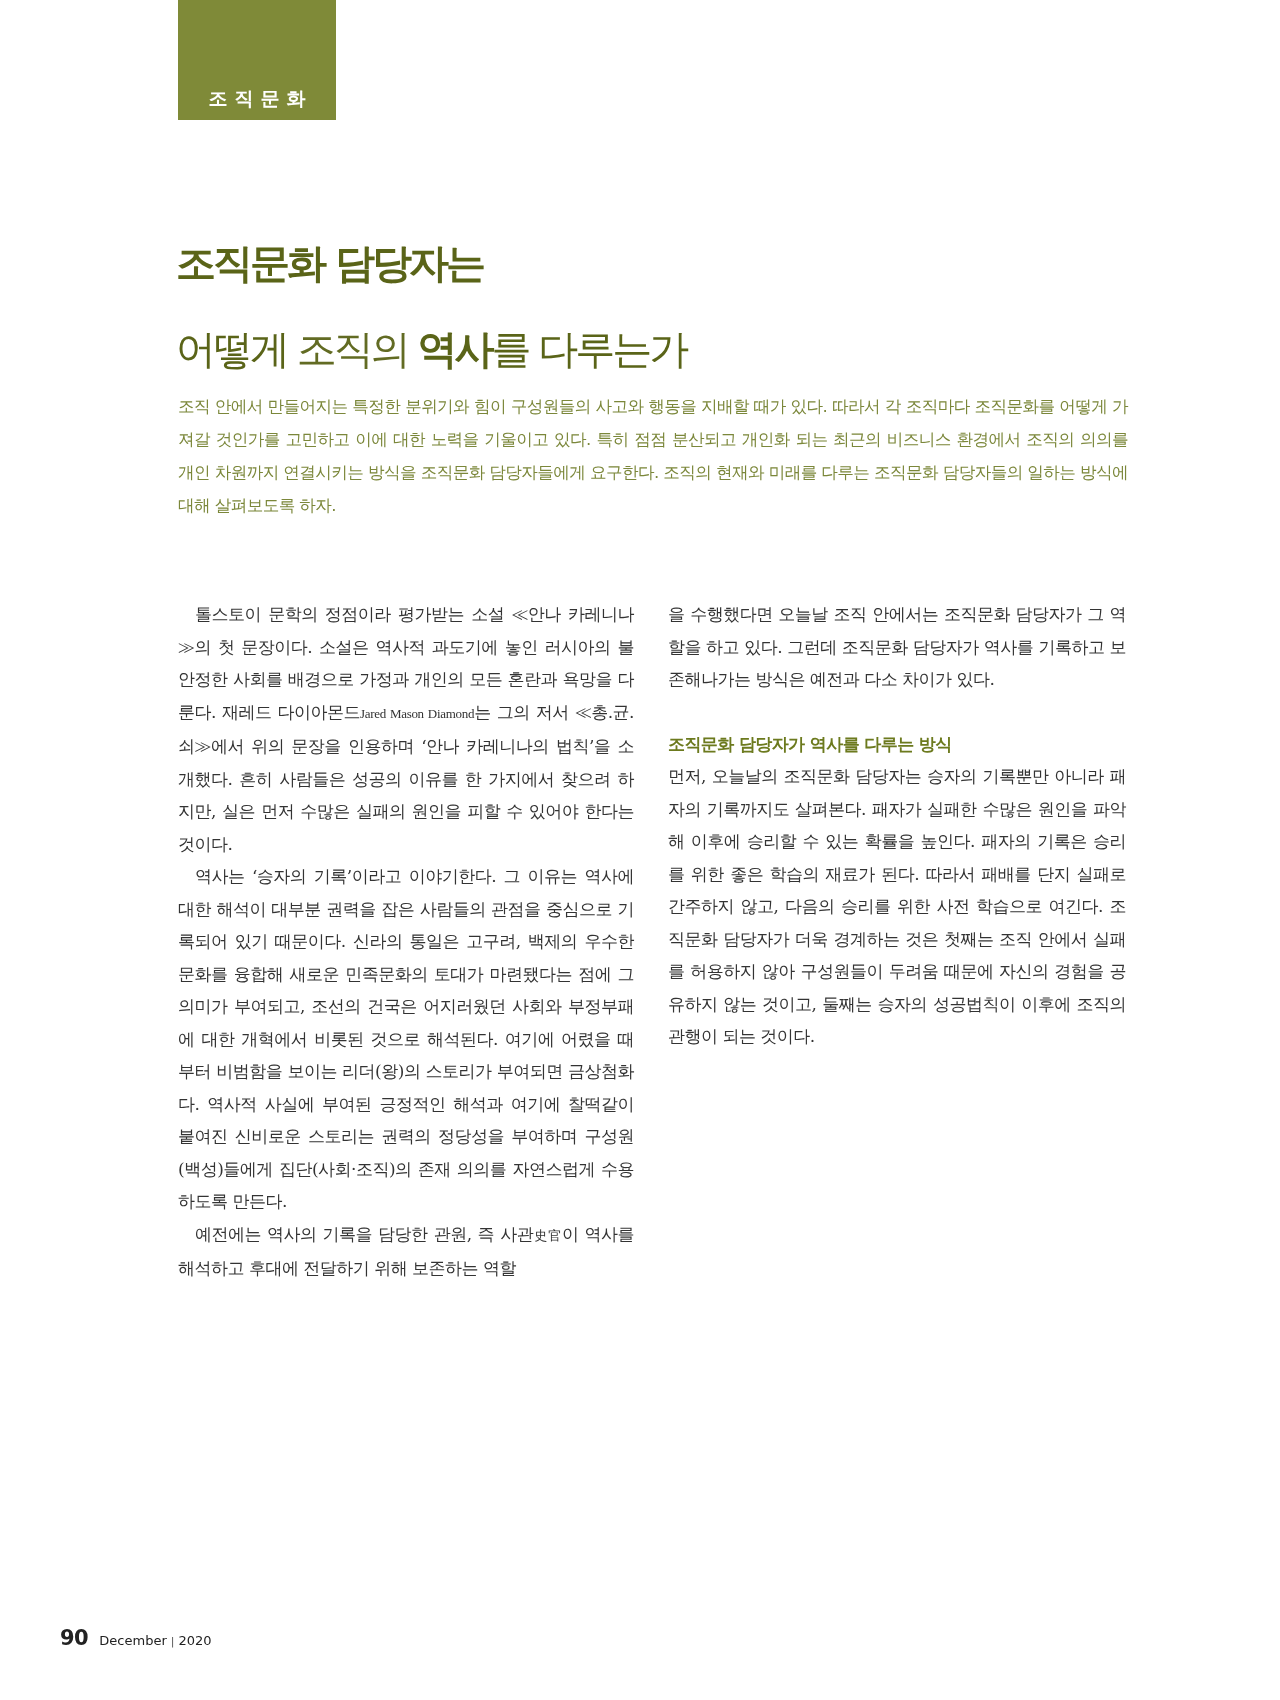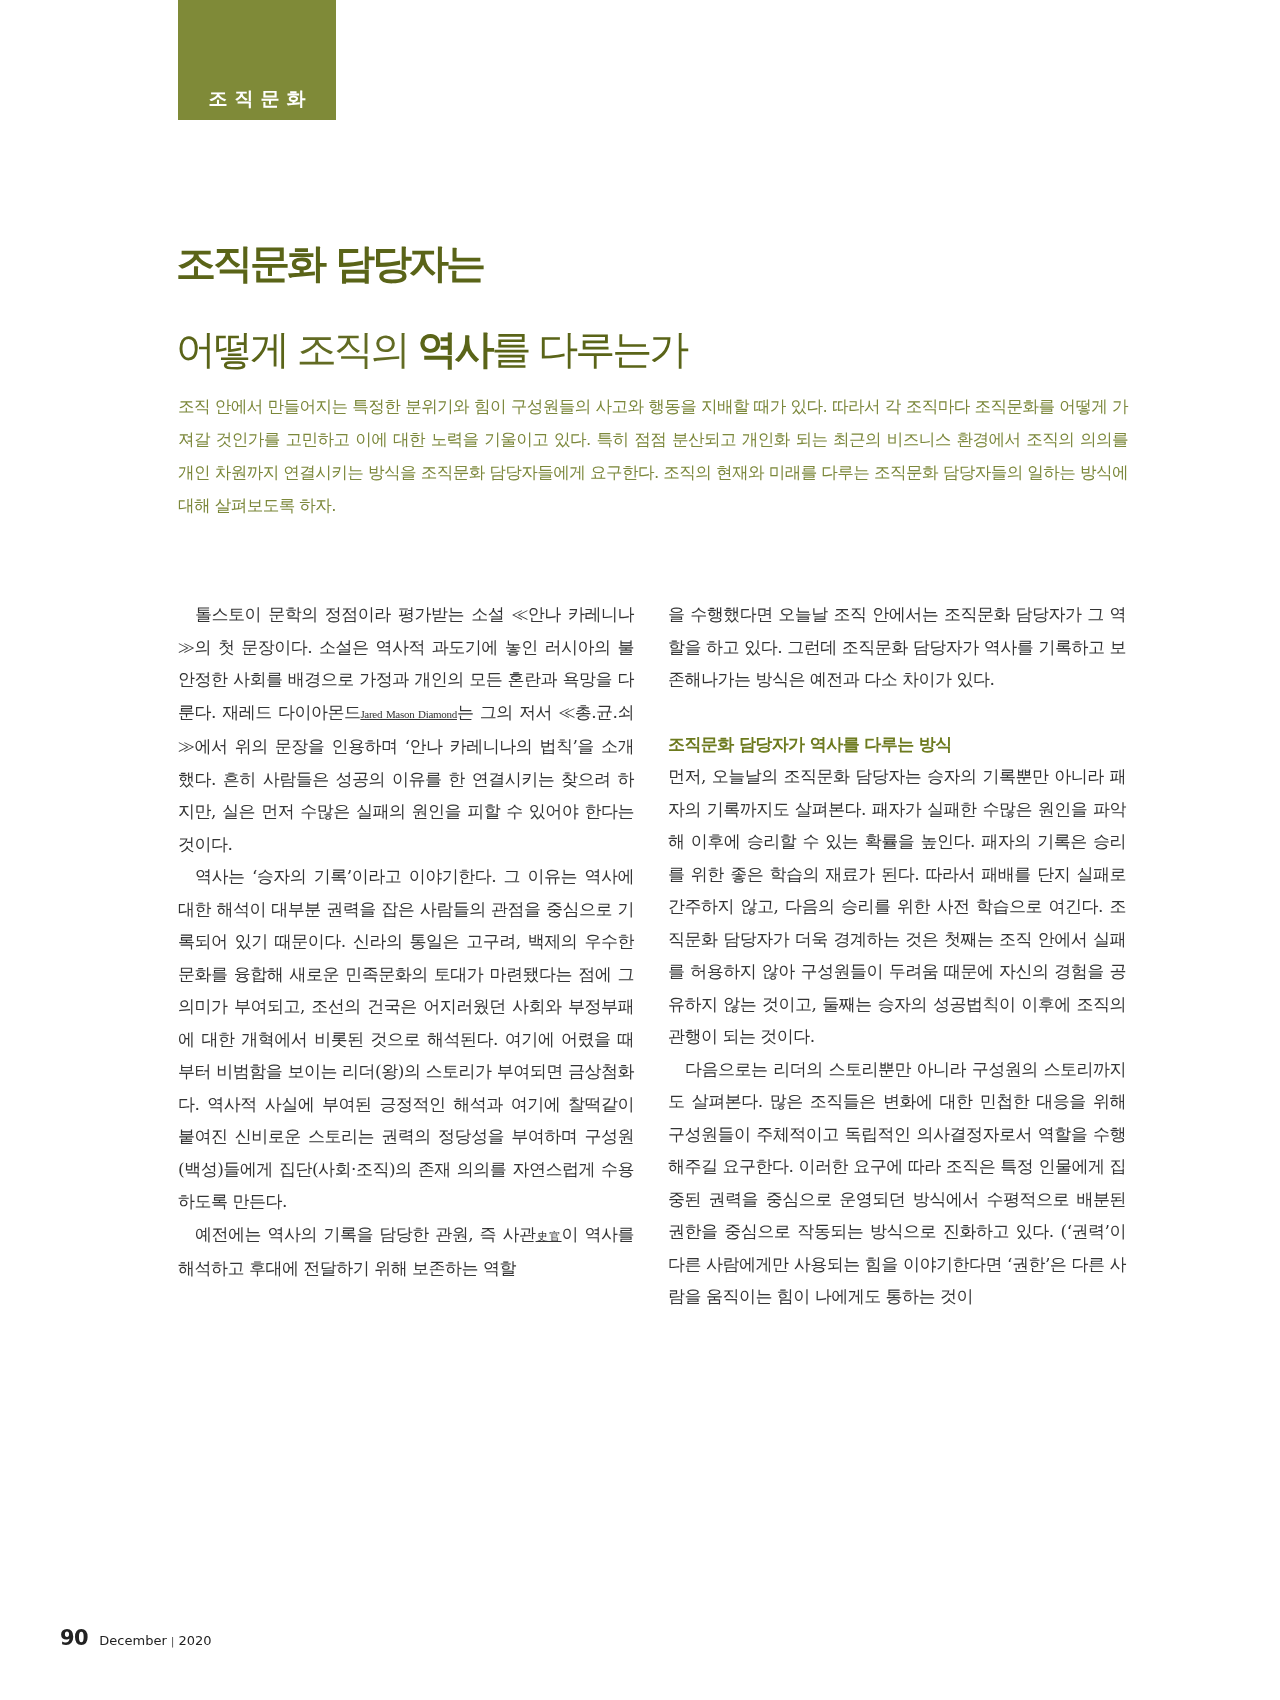--- a/index.html
+++ b/index.html
@@ -38,21 +38,21 @@
       position: absolute; top: 598px; width: 456px;
       font-size: 17px; line-height: 32.5px; color: #333333;
       letter-spacing: -0.5px; text-align: justify;
     }
     .col-left { left: 178px; }
     .col-right { left: 668px; width: 458px; }
 
     .para { text-indent: 17px; }
     .para.no-indent { text-indent: 0; }
     .quote { font-style: italic; }
-    .small-roman { font-family: "Liberation Serif", serif; font-size: 11px; letter-spacing: -0.3px; text-decoration: underline; }
+    .small-roman { font-family: "Liberation Serif", serif; font-size: 13px; letter-spacing: -0.3px; }
 
     .subheading {
       font-family: "DejaVu Sans", sans-serif; font-weight: bold; color: #6c7a1e;
       font-size: 17px; line-height: 32.5px; letter-spacing: -0.6px; margin-top: 32px;
     }
 
     .footer {
       position: absolute; left: 60px; top: 1626px;
       font-family: "DejaVu Sans", sans-serif; color: #222222; white-space: nowrap;
     }
@@ -68,28 +68,27 @@
 </div>
 
 <h1 class="title">
   <span class="title-line w-bold">조직문화 담당자는</span>
   <span class="title-line"><span class="w-light">어떻게 </span><span class="w-medium">조직의 </span><span class="w-bold">역사</span><span class="w-light">를 다루는가</span></span>
 </h1>
 
 <p class="lead">조직 안에서 만들어지는 특정한 분위기와 힘이 구성원들의 사고와 행동을 지배할 때가 있다. 따라서 각 조직마다 조직문화를 어떻게 가져갈 것인가를 고민하고 이에 대한 노력을 기울이고 있다. 특히 점점 분산되고 개인화 되는 최근의 비즈니스 환경에서 조직의 의의를 개인 차원까지 연결시키는 방식을 조직문화 담당자들에게 요구한다. 조직의 현재와 미래를 다루는 조직문화 담당자들의 일하는 방식에 대해 살펴보도록 하자.</p>
 
 <div class="column col-left">
-  <p class="para"><span>톨스토이 문학의 정점이라 평가받는 소설 ≪안나 카레니나≫의 첫 문장이다. 소설은 역사적 과도기에 놓인 러시아의 불안정한 사회를 배경으로 가정과 개인의 모든 혼란과 욕망을 다룬다. 재레드 다이아몬드</span><span class="small-roman">Jared Mason Diamond</span><span>는 그의 저서 ≪총.균.쇠≫에서 위의 문장을 인용하며 ‘안나 카레니나의 법칙’을 소개했다. 흔히 사람들은 성공의 이유를 한 연결시키는 찾으려 하지만, 실은 먼저 수많은 실패의 원인을 피할 수 있어야 한다는 것이다.</span></p>
+  <p class="para"><span>톨스토이 문학의 정점이라 평가받는 소설 ≪안나 카레니나≫의 첫 문장이다. 소설은 역사적 과도기에 놓인 러시아의 불안정한 사회를 배경으로 가정과 개인의 모든 혼란과 욕망을 다룬다. 재레드 다이아몬드</span><span class="small-roman">Jared Mason Diamond</span><span>는 그의 저서 ≪총.균.쇠≫에서 위의 문장을 인용하며 ‘안나 카레니나의 법칙’을 소개했다. 흔히 사람들은 성공의 이유를 한 가지에서 찾으려 하지만, 실은 먼저 수많은 실패의 원인을 피할 수 있어야 한다는 것이다.</span></p>
   <p class="para">역사는 ‘승자의 기록’이라고 이야기한다. 그 이유는 역사에 대한 해석이 대부분 권력을 잡은 사람들의 관점을 중심으로 기록되어 있기 때문이다. 신라의 통일은 고구려, 백제의 우수한 문화를 융합해 새로운 민족문화의 토대가 마련됐다는 점에 그 의미가 부여되고, 조선의 건국은 어지러웠던 사회와 부정부패에 대한 개혁에서 비롯된 것으로 해석된다. 여기에 어렸을 때부터 비범함을 보이는 리더(왕)의 스토리가 부여되면 금상첨화다. 역사적 사실에 부여된 긍정적인 해석과 여기에 찰떡같이 붙여진 신비로운 스토리는 권력의 정당성을 부여하며 구성원(백성)들에게 집단(사회·조직)의 존재 의의를 자연스럽게 수용하도록 만든다.</p>
   <p class="para"><span>예전에는 역사의 기록을 담당한 관원, 즉 사관</span><span class="small-roman">史官</span><span>이 역사를 해석하고 후대에 전달하기 위해 보존하는 역할</span></p>
 </div>
 
 <div class="column col-right">
   <p class="para no-indent">을 수행했다면 오늘날 조직 안에서는 조직문화 담당자가 그 역할을 하고 있다. 그런데 조직문화 담당자가 역사를 기록하고 보존해나가는 방식은 예전과 다소 차이가 있다.</p>
   <h2 class="subheading">조직문화 담당자가 역사를 다루는 방식</h2>
   <p class="para no-indent">먼저, 오늘날의 조직문화 담당자는 승자의 기록뿐만 아니라 패자의 기록까지도 살펴본다. 패자가 실패한 수많은 원인을 파악해 이후에 승리할 수 있는 확률을 높인다. 패자의 기록은 승리를 위한 좋은 학습의 재료가 된다. 따라서 패배를 단지 실패로 간주하지 않고, 다음의 승리를 위한 사전 학습으로 여긴다. 조직문화 담당자가 더욱 경계하는 것은 첫째는 조직 안에서 실패를 허용하지 않아 구성원들이 두려움 때문에 자신의 경험을 공유하지 않는 것이고, 둘째는 승자의 성공법칙이 이후에 조직의 관행이 되는 것이다.</p>
-  <p class="para">다음으로는 리더의 스토리뿐만 아니라 구성원의 스토리까지도 살펴본다. 많은 조직들은 변화에 대한 민첩한 대응을 위해 구성원들이 주체적이고 독립적인 의사결정자로서 역할을 수행해주길 요구한다. 이러한 요구에 따라 조직은 특정 인물에게 집중된 권력을 중심으로 운영되던 방식에서 수평적으로 배분된 권한을 중심으로 작동되는 방식으로 진화하고 있다. (‘권력’이 다른 사람에게만 사용되는 힘을 이야기한다면 ‘권한’은 다른 사람을 움직이는 힘이 나에게도 통하는 것이</p>
 </div>
 
 <div class="footer">
   <span class="page-number">90</span>
   <span class="footer-month">December</span><span class="footer-sep">|</span><span class="footer-year">2020</span>
 </div>
 
 </body></html>

